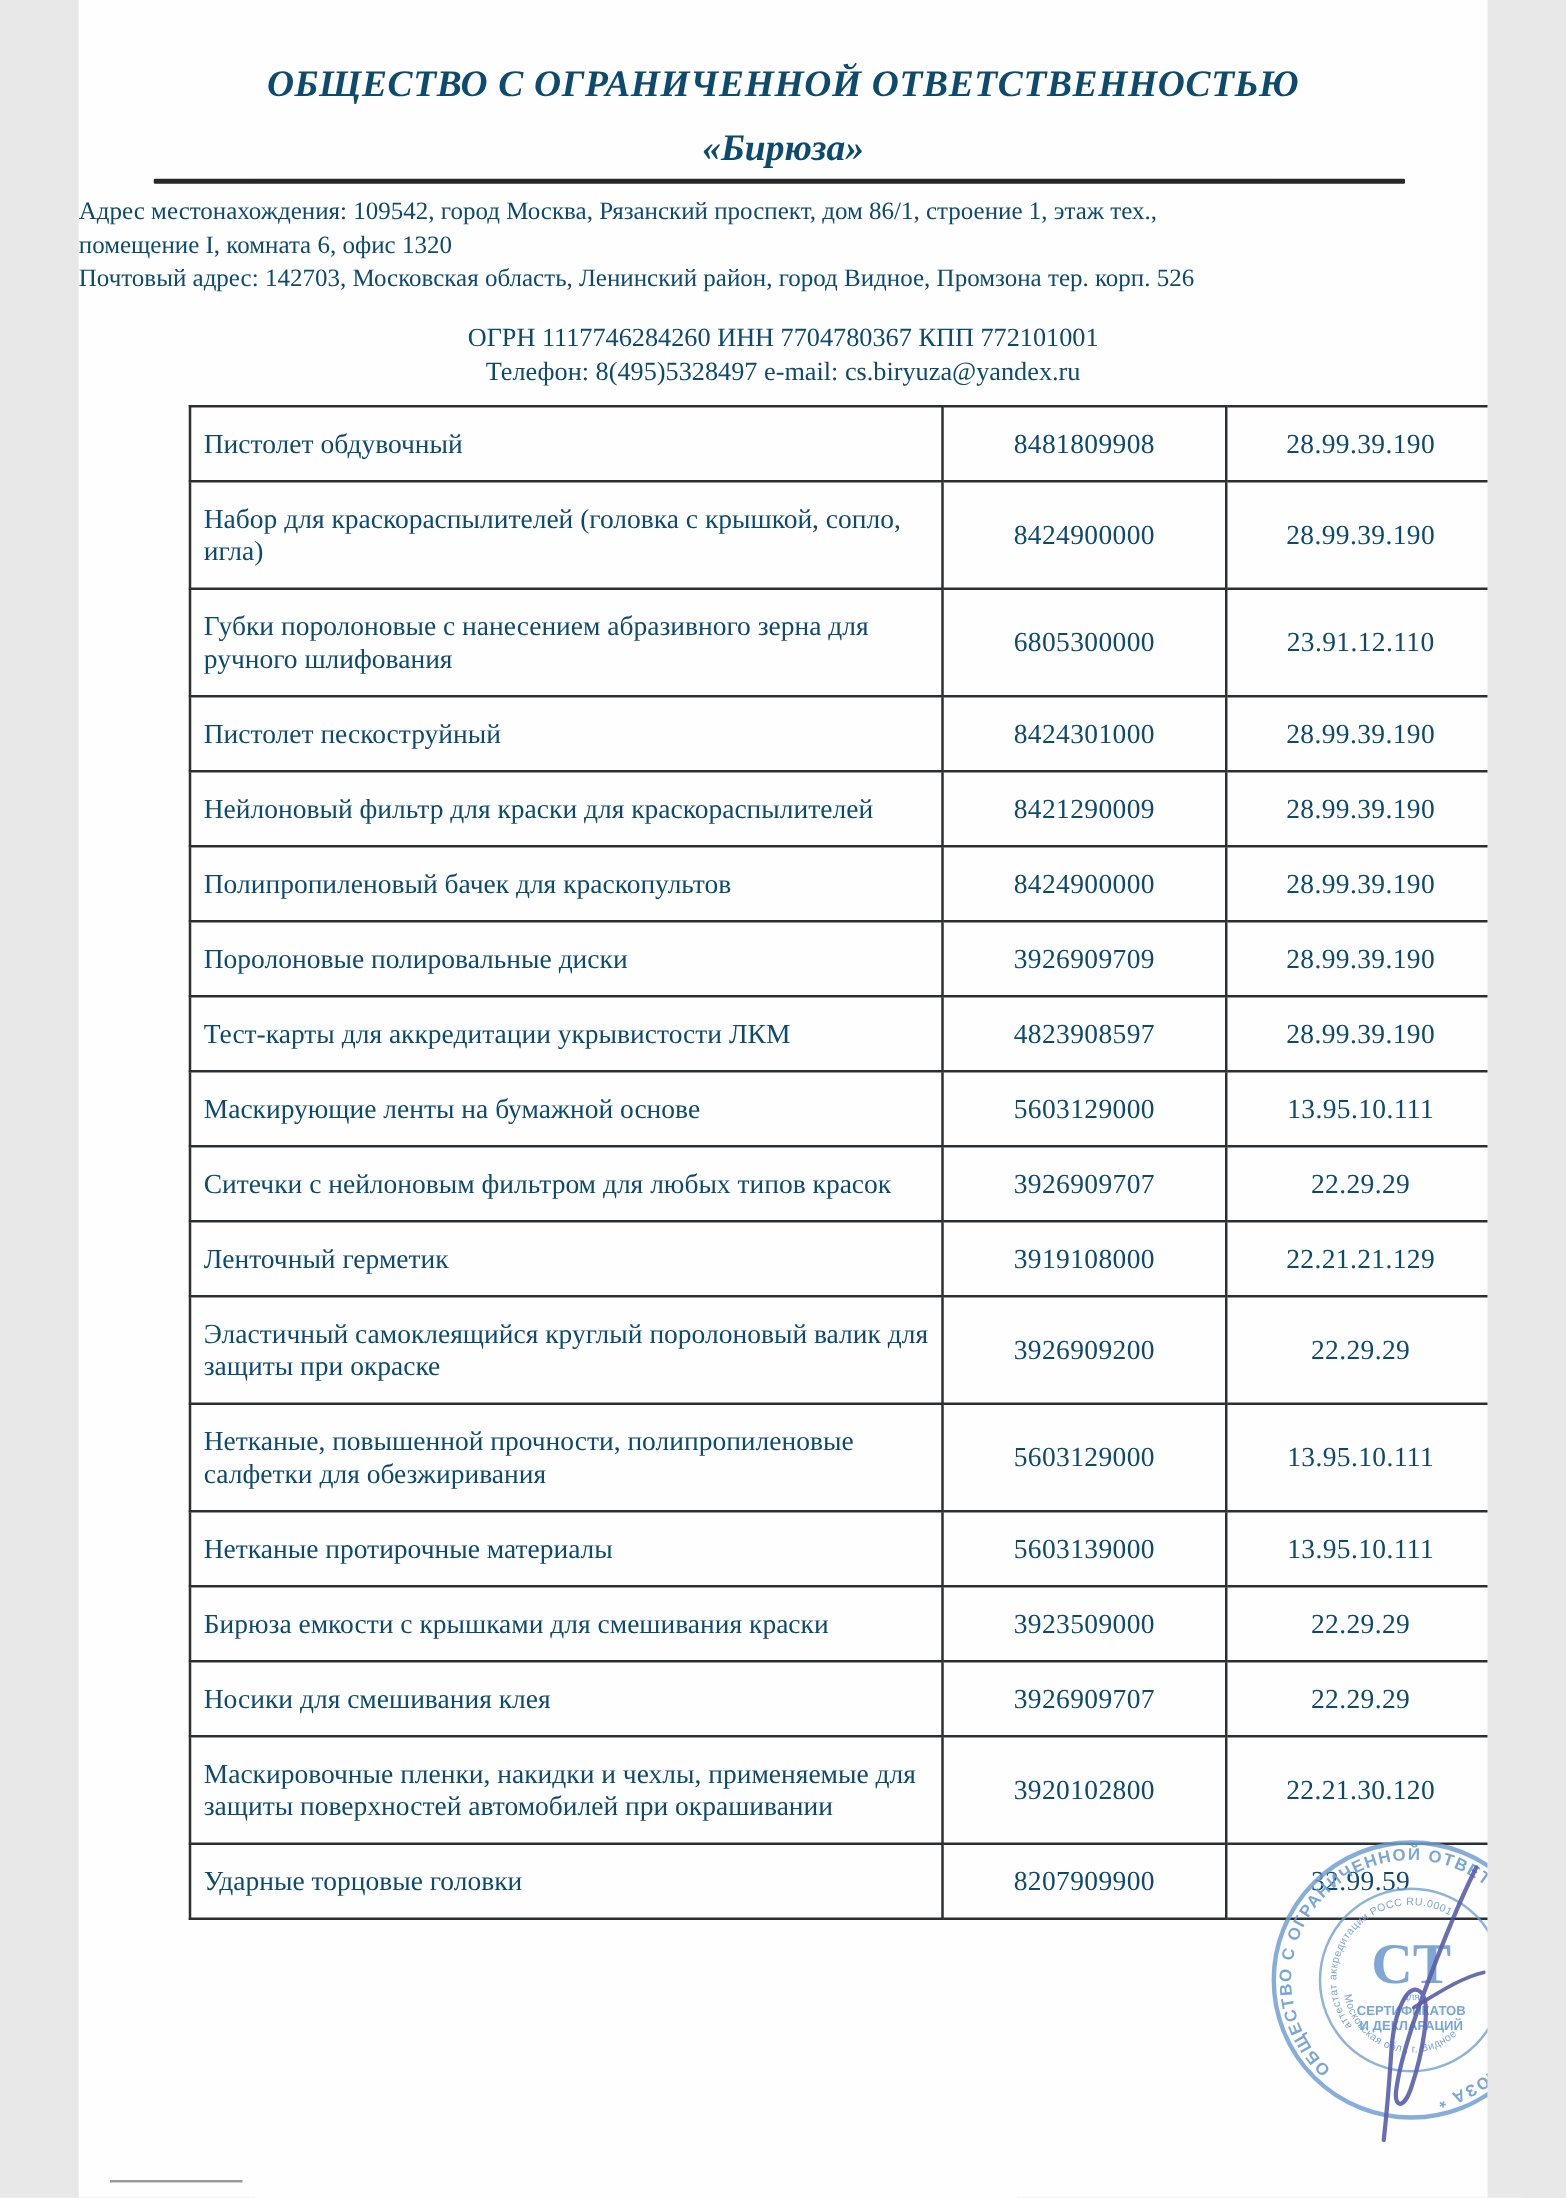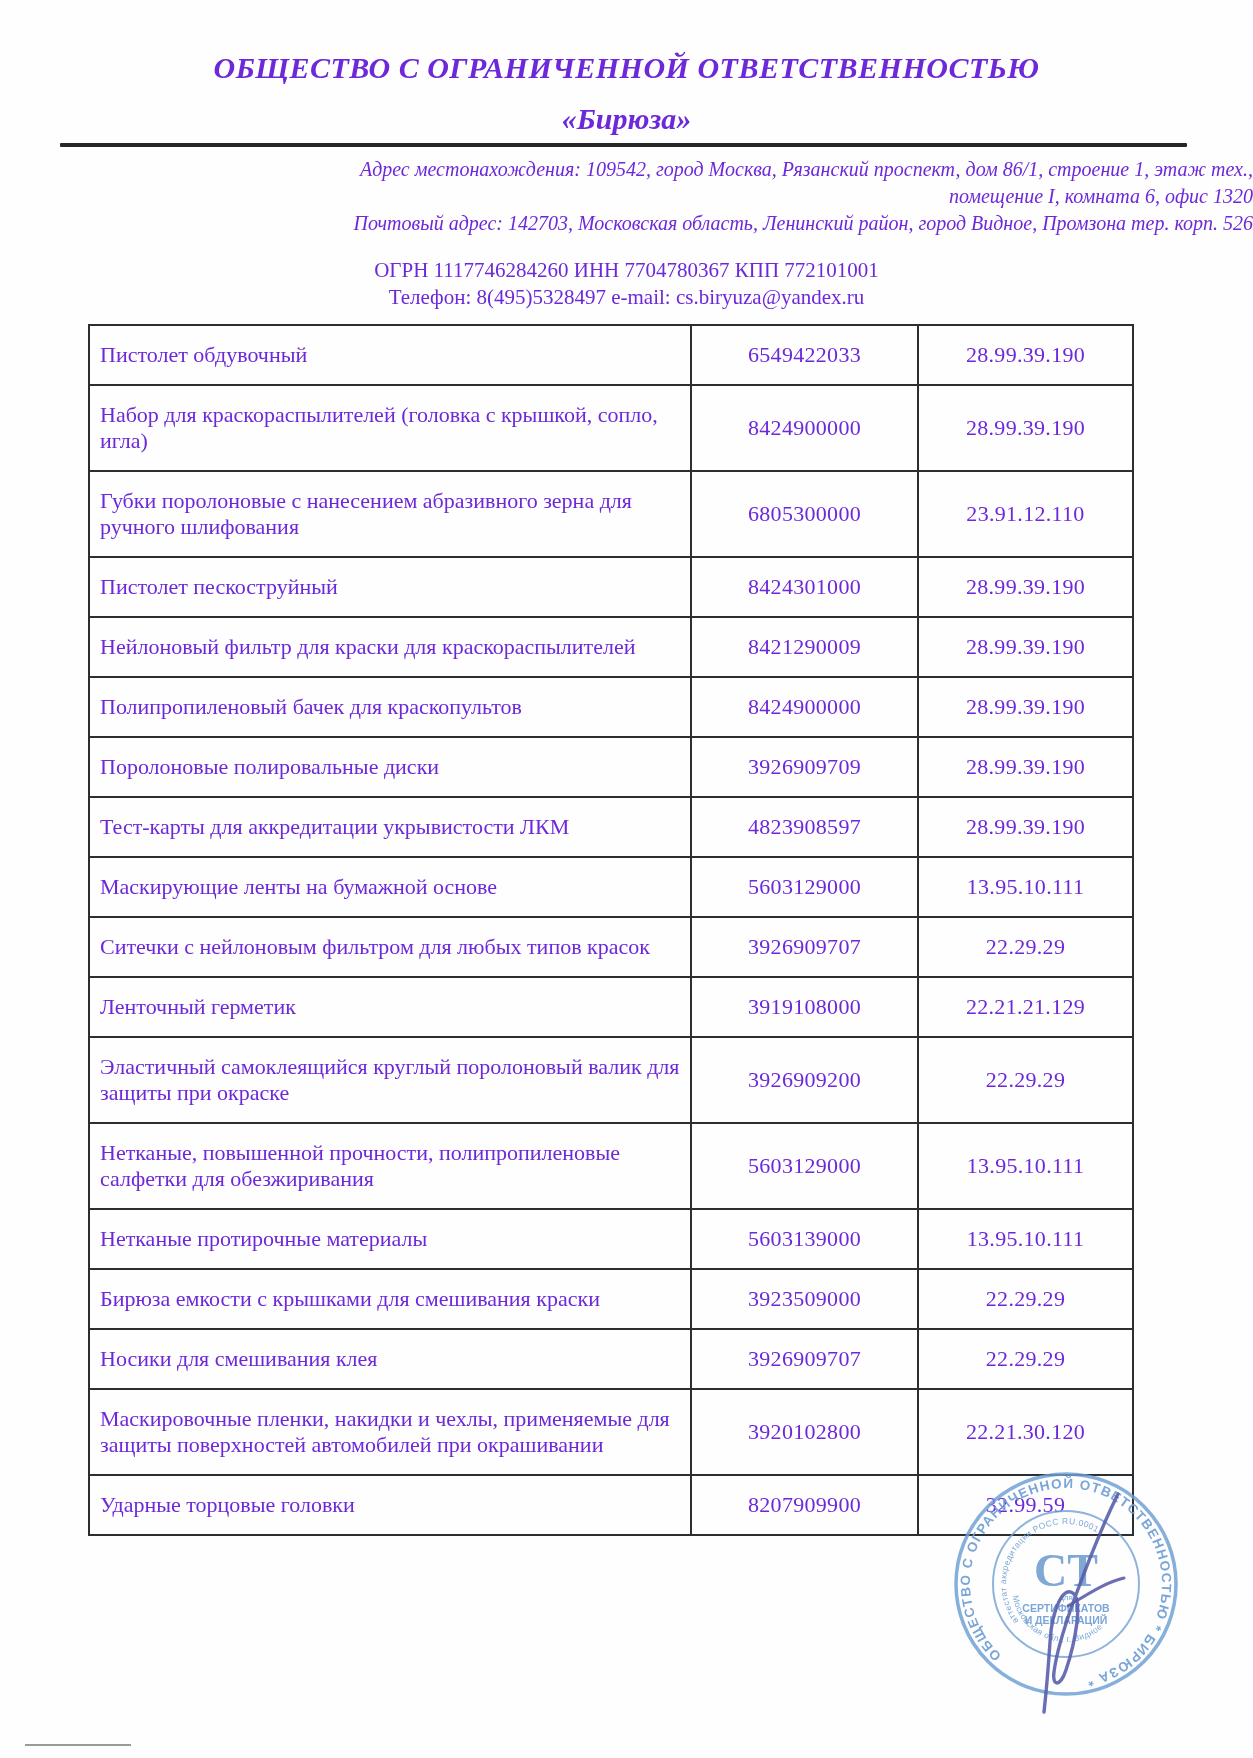--- a/index.html
+++ b/index.html
@@ -1,41 +1,41 @@
 <!DOCTYPE html>
 <html lang="ru"><head>
 <meta charset="utf-8">
 <style>
   html,body{margin:0;padding:0;background:#e8e8e8;}
   .page{
     position:relative;
-    width:1253px;height:1758px;
+    width:1127px;height:1758px;
     margin:0 auto;
     background:#fefefe;
     font-family:"Liberation Serif","DejaVu Serif",serif;
-    color:#6d28d9;
+    color:#0c4a6e;
     overflow:hidden;
   }
   .header{ text-align:center; }
   .company-line1{
     margin:0; padding-top:50px;
     font-size:30px; font-weight:bold; font-style:italic;
     line-height:36px; letter-spacing:0.5px;
   }
   .company-line2{
     margin:16px 0 0 0;
     font-size:30px; font-weight:bold; font-style:italic;
     line-height:34px;
   }
   .rule{
     height:4px; background:#25282a;
     margin:7px 66px 9px 60px;
     border-radius:1px;
   }
-  .addr{ margin:0; font-size:20px; line-height:27px; text-align:right;font-style:italic; }
+  .addr{ margin:0; font-size:20px; line-height:27px; text-align:left; }
   .ogrn{ margin:20px 0 0 0; font-size:21px; line-height:27px; text-align:center; }
   .phone{ margin:0; font-size:21px; line-height:27px; text-align:center; }
 
   table.goods{
     margin:13px 0 0 88px;
     width:1044px;
     border-collapse:collapse;
     table-layout:fixed;
   }
   table.goods td{
@@ -82,21 +82,21 @@
   <table class="goods">
     <colgroup>
       <col style="width:602px">
       <col style="width:227px">
       <col style="width:215px">
     </colgroup>
     <tbody>
 
     <tr>
           <td class="c-name">Пистолет обдувочный</td>
-          <td class="c-code">6549422033</td>
+          <td class="c-code">8481809908</td>
           <td class="c-okpd">28.99.39.190</td>
         </tr>
         <tr>
           <td class="c-name">Набор для краскораспылителей (головка с крышкой, сопло, игла)</td>
           <td class="c-code">8424900000</td>
           <td class="c-okpd">28.99.39.190</td>
         </tr>
         <tr>
           <td class="c-name">Губки поролоновые с нанесением абразивного зерна для ручного шлифования</td>
           <td class="c-code">6805300000</td>

